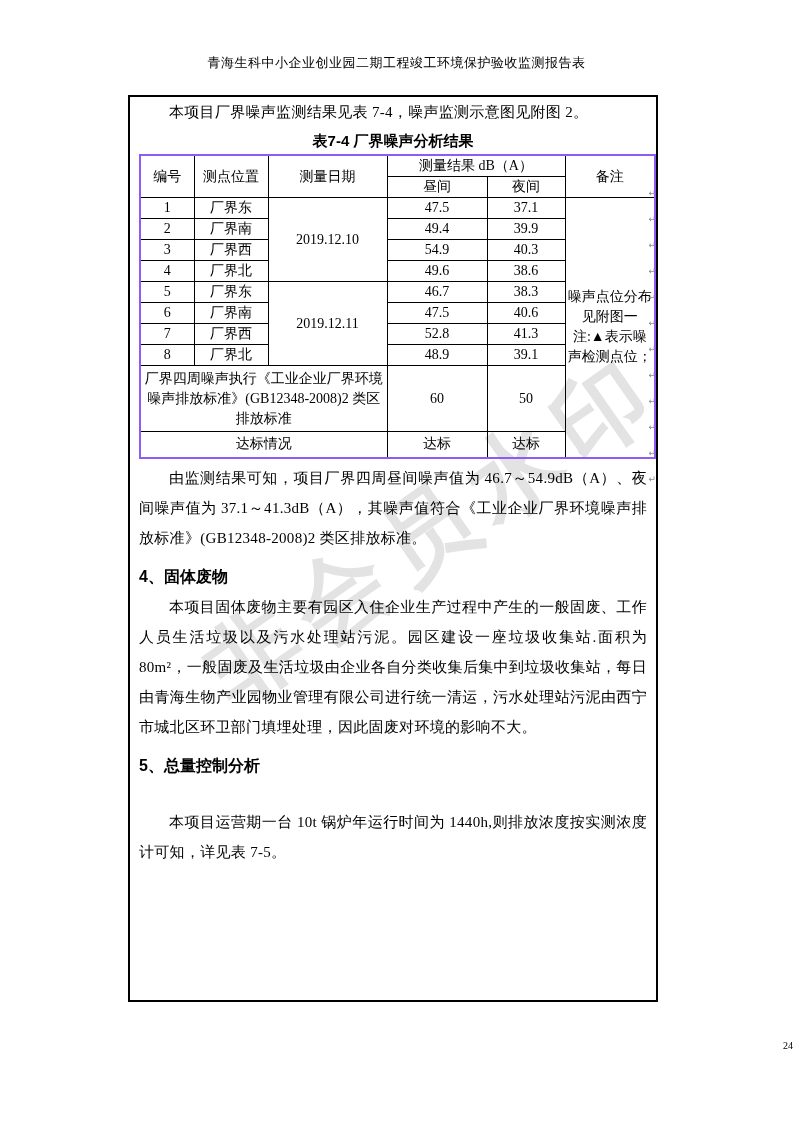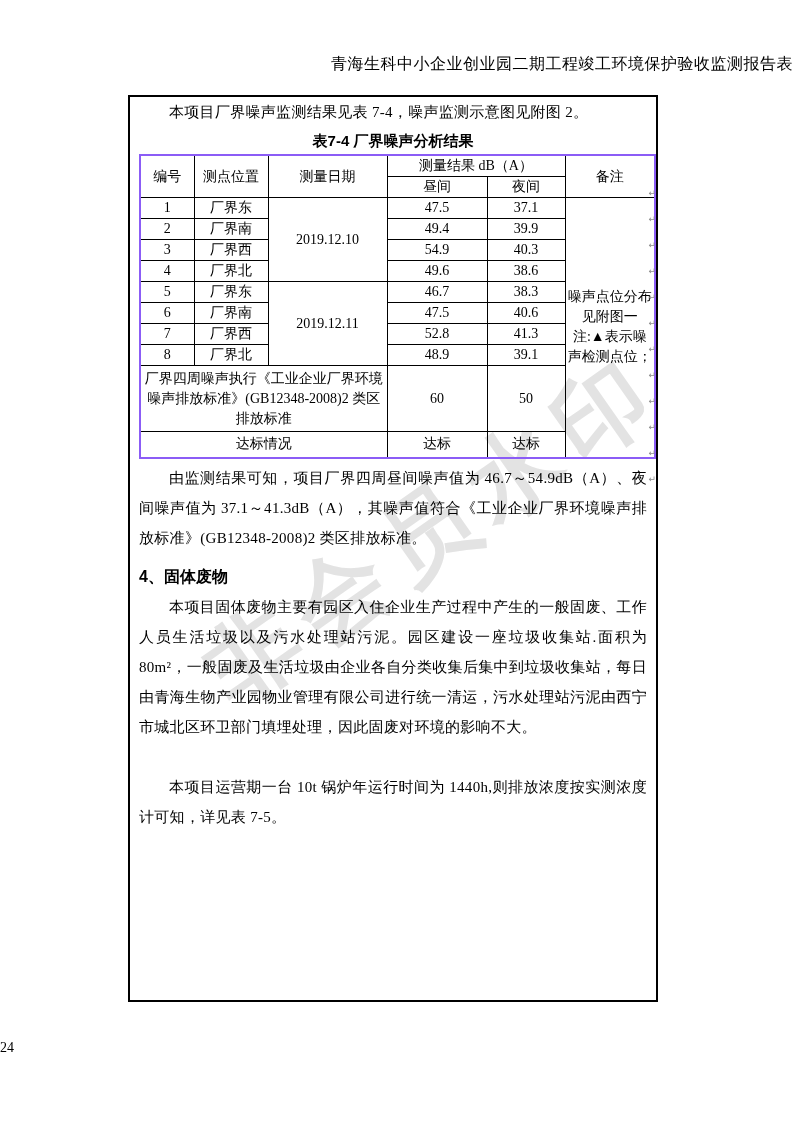--- a/index.html
+++ b/index.html
@@ -7,21 +7,21 @@
   body {
     width: 793px; height: 1122px;
     background: #ffffff;
     color: #000;
     font-family: "Liberation Serif", "DejaVu Serif", serif;
     position: relative;
     overflow: hidden;
   }
   .doc-title {
     position: absolute; top: 54px; left: 0; width: 100%;
-    text-align: right; font-size: 16px; letter-spacing: 0.5px;
+    text-align: center; font-size: 13px; letter-spacing: 0.5px;
     z-index: 2;
   }
   .watermark {
     position: absolute; left: 168px; top: 468px;
     font-family: "Liberation Sans", "DejaVu Sans", sans-serif;
     font-size: 92px; font-weight: bold; letter-spacing: 14px;
     color: #e3e3e3; white-space: nowrap;
     transform: rotate(-35deg);
     z-index: 0; user-select: none;
   }
@@ -73,21 +73,21 @@
     z-index: 3;
   }
   .pilcrow {
     font-family: "DejaVu Sans", sans-serif;
     font-size: 9px; line-height: 8px; color: #8a8a8a;
   }
   .para-gap { margin-top: 30px; }
   .heading-gap { margin-top: 13px; }
   .page-num {
     position: absolute; top: 1040px; left: 0; width: 100%;
-    text-align: left; font-size: 14px; z-index: 2;
+    text-align: right; font-size: 10px; z-index: 2;
   }
 </style>
 </head>
 <body>
 
 <div class="doc-title">青海生科中小企业创业园二期工程竣工环境保护验收监测报告表</div>
 
 <div class="watermark">非会员水印</div>
 
 <div class="outer-box">
@@ -201,19 +201,20 @@
       </tr>
     </tbody>
   </table>
 
   <p class="body-para" style="margin-top:4px">由监测结果可知，项目厂界四周昼间噪声值为 46.7～54.9dB（A）、夜间噪声值为 37.1～41.3dB（A），其噪声值符合《工业企业厂界环境噪声排放标准》(GB12348-2008)2 类区排放标准。</p>
 
   <div class="sec-heading heading-gap">4、固体废物</div>
 
   <p class="body-para">本项目固体废物主要有园区入住企业生产过程中产生的一般固废、工作人员生活垃圾以及污水处理站污泥。园区建设一座垃圾收集站.面积为80m²，一般固废及生活垃圾由企业各自分类收集后集中到垃圾收集站，每日由青海生物产业园物业管理有限公司进行统一清运，污水处理站污泥由西宁市城北区环卫部门填埋处理，因此固废对环境的影响不大。</p>
 
+  <div class="sec-heading heading-gap">5、总量控制分析</div>
 
 
   <p class="body-para para-gap">本项目运营期一台 10t 锅炉年运行时间为 1440h,则排放浓度按实测浓度计可知，详见表 7-5。</p>
 
 </div>
 
 <div class="page-num">24</div>
 
 </body></html>

